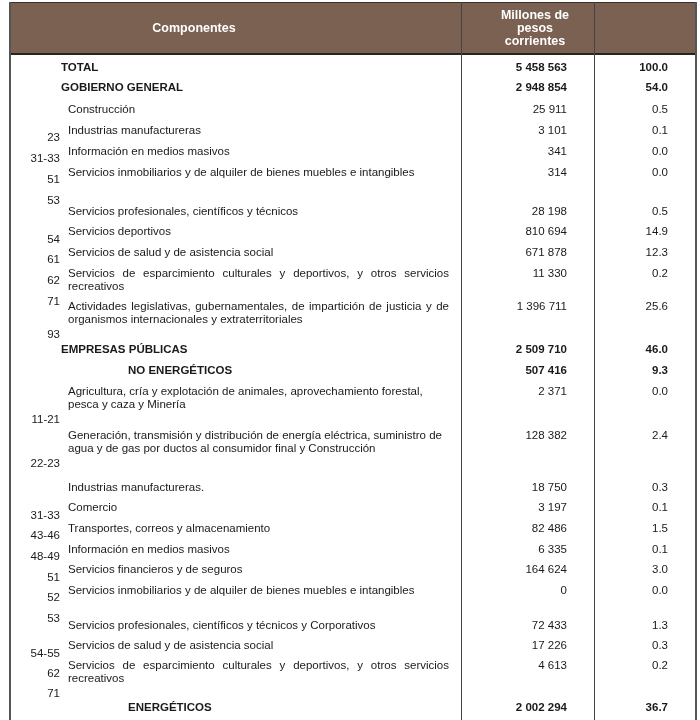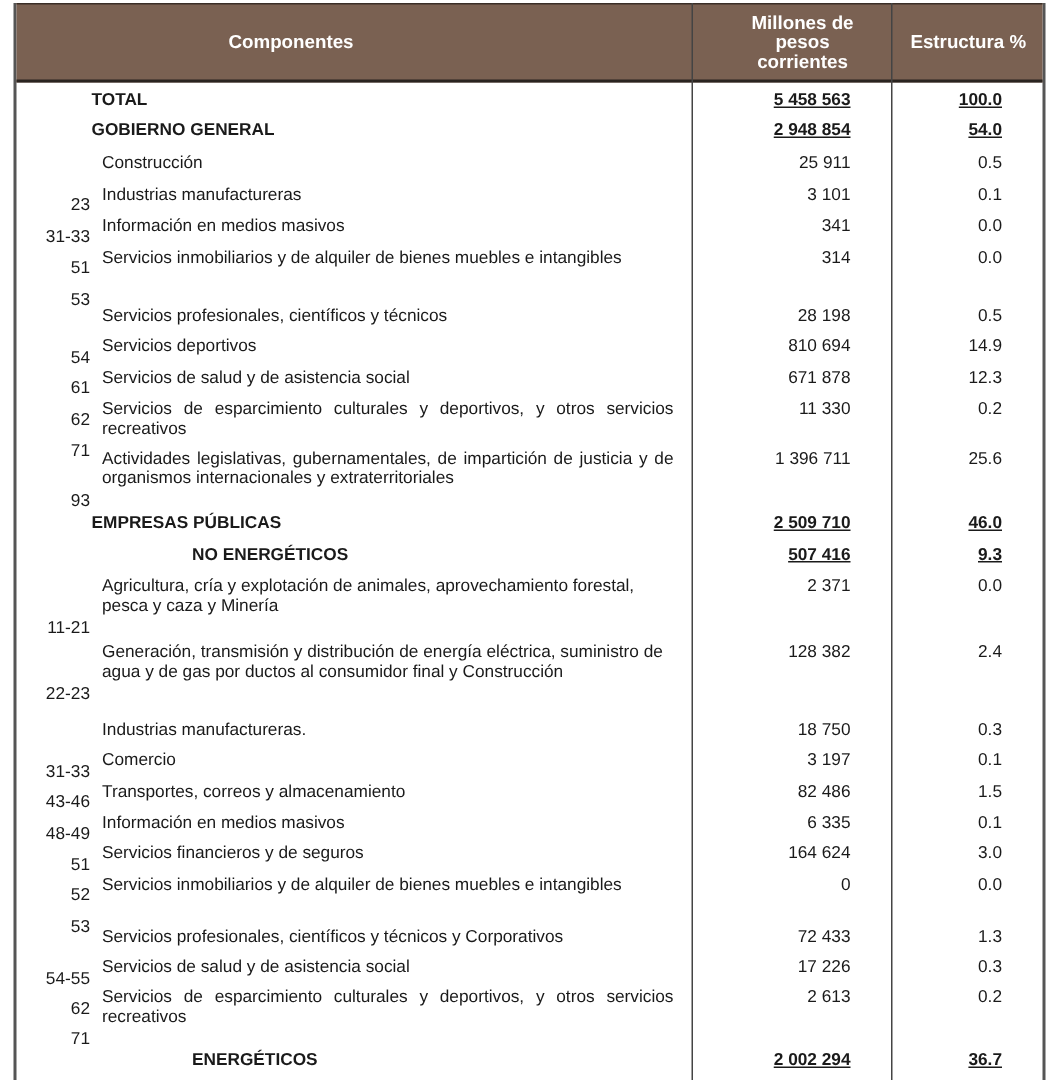--- a/index.html
+++ b/index.html
@@ -17,34 +17,31 @@
   .hdr .c2 { left: 452px; width: 144px; }
   .hdr .c3 { left: 585px; width: 99px; }
   .vline { position: absolute; top: 0; width: 0; height: 740px; border-left: 1.5px solid #444; }
   .row { position: absolute; left: 0; width: 684px; font-size: 11.5px; line-height: 13px; }
   .row .code { position: absolute; left: 0; width: 49px; text-align: right; margin-top: 28px; }
   .row .desc { position: absolute; left: 57px; width: 381px; text-align: justify; text-align-last: left; }
   .row .lbl { position: absolute; left: 3px; font-weight: bold; margin-left: 47px; }
   .row .lbl.ind { left: 70px; }
   .row .val { position: absolute; left: 452px; width: 104px; text-align: right; }
   .row .pct { position: absolute; left: 585px; width: 72px; text-align: right; }
-  .row.b .val, .row.b .pct { font-weight: bold; text-decoration: underline; }
+  .row.b .val, .row.b .pct { font-weight: bold; }
   .cond { font-family: "Liberation Sans Narrow", "Liberation Sans", sans-serif; }
 </style>
 </head>
 <body>
 
 <div class="tbl">
   <div class="hdr">
     <div class="c c1">Componentes</div>
     <div class="c c2">
         <span style="display:block;width:90px;">Millones de pesos corrientes</span>
-      </div>
-    <div class="c c3">
-        <span style="display:block;width:80px;">Estructura %</span>
       </div>
   </div>
   <div class="vline" style="left:450px;"></div>
   <div class="vline" style="left:583px;"></div>
 
   <div class="row b" style="top:59px;">
     <span class="lbl">TOTAL</span>
     <span class="val">5 458 563</span>
     <span class="pct">100.0</span>
   </div>
@@ -174,21 +171,21 @@
   </div>
   <div class="row" style="top:637px;">
     <span class="code">62</span>
     <span class="desc">Servicios de salud y de asistencia social</span>
     <span class="val">17 226</span>
     <span class="pct">0.3</span>
   </div>
   <div class="row" style="top:657px;">
     <span class="code">71</span>
     <span class="desc">Servicios de esparcimiento culturales y deportivos, y otros servicios recreativos</span>
-    <span class="val">2 613</span>
+    <span class="val">4 613</span>
     <span class="pct">0.2</span>
   </div>
   <div class="row b" style="top:699px;">
     <span class="lbl ind">ENERGÉTICOS</span>
     <span class="val">2 002 294</span>
     <span class="pct">36.7</span>
   </div>
 </div>
 
 </body></html>

